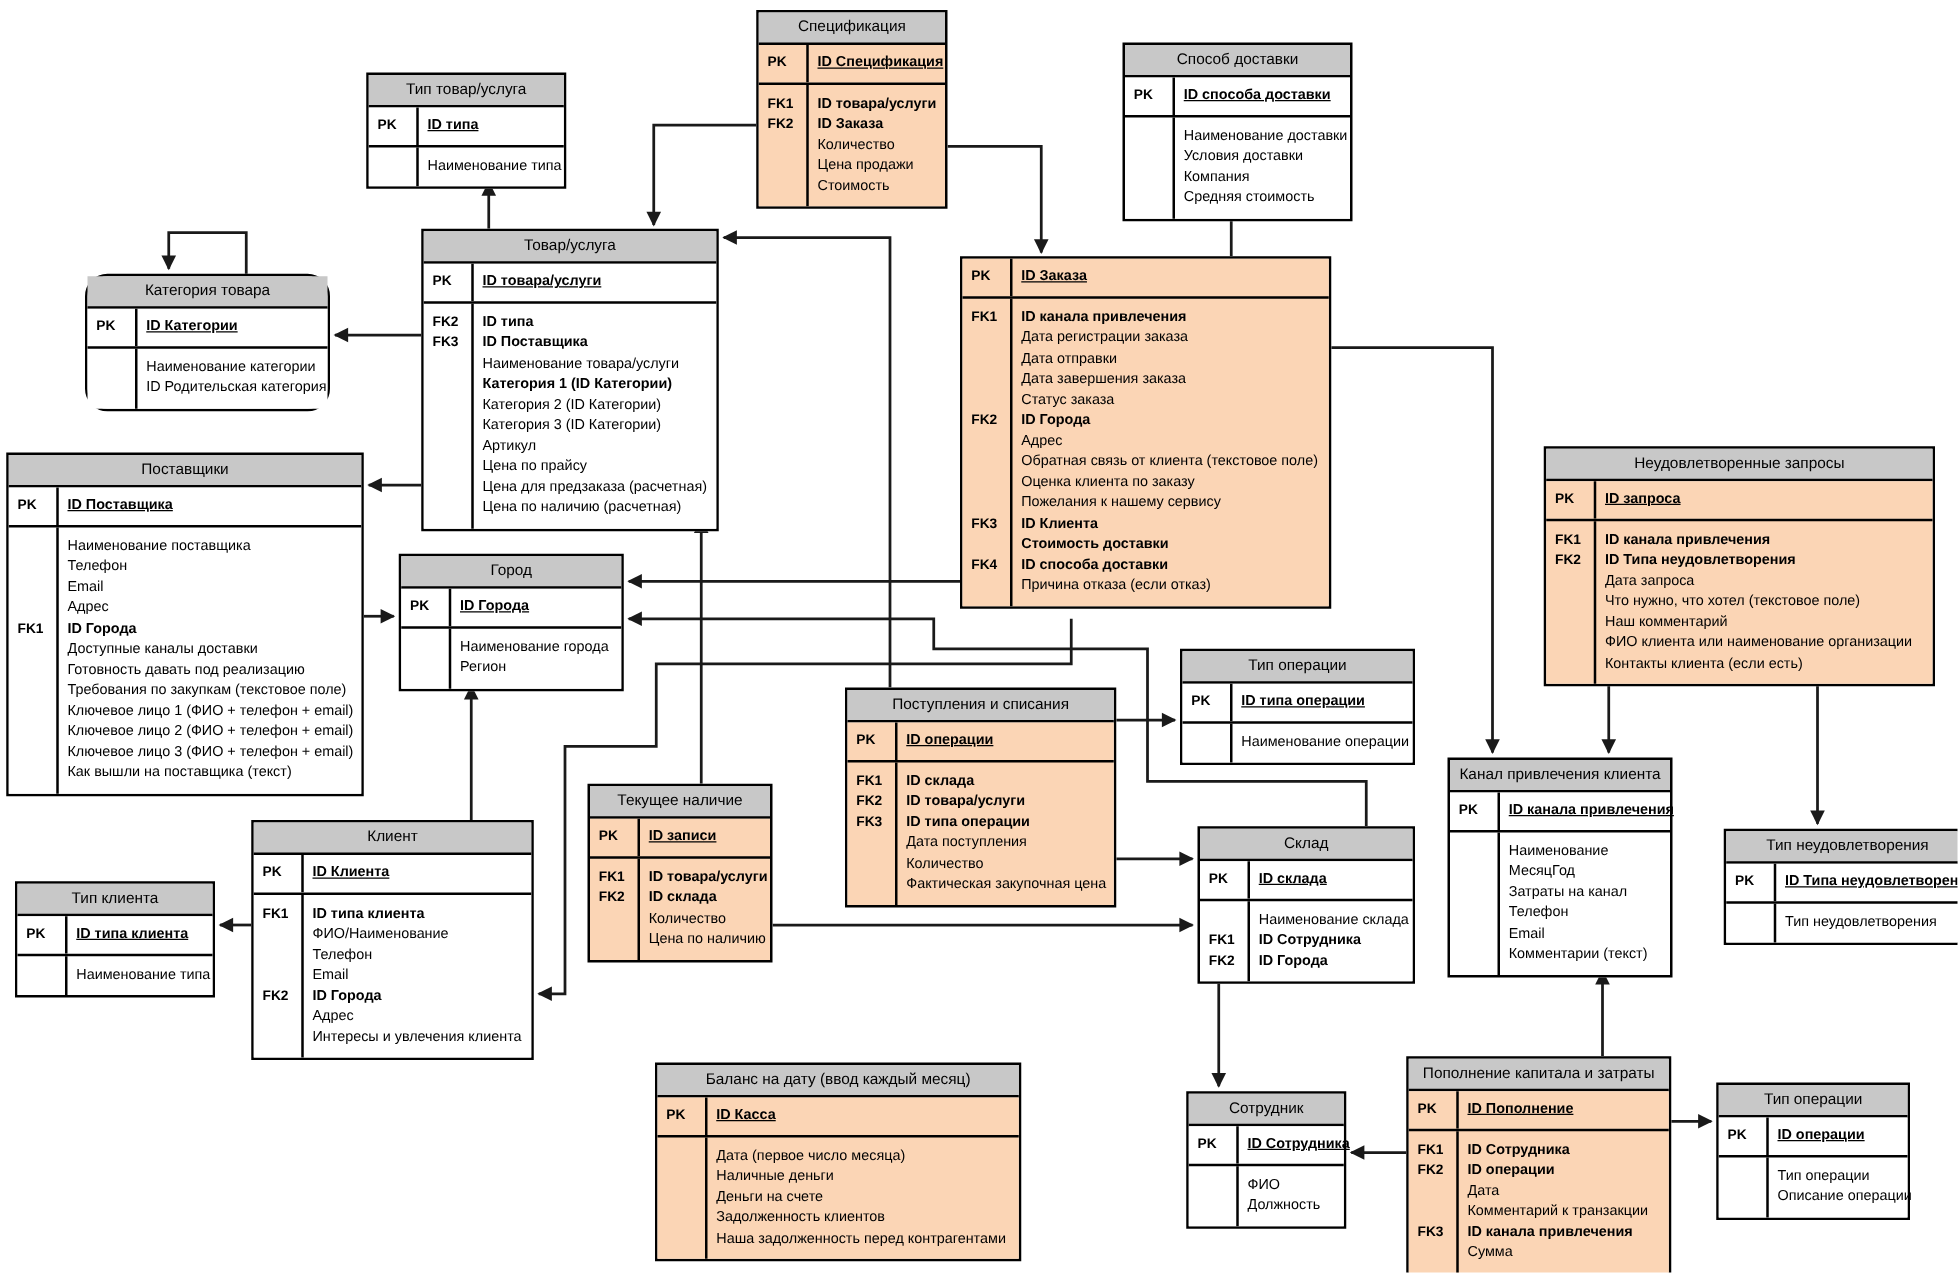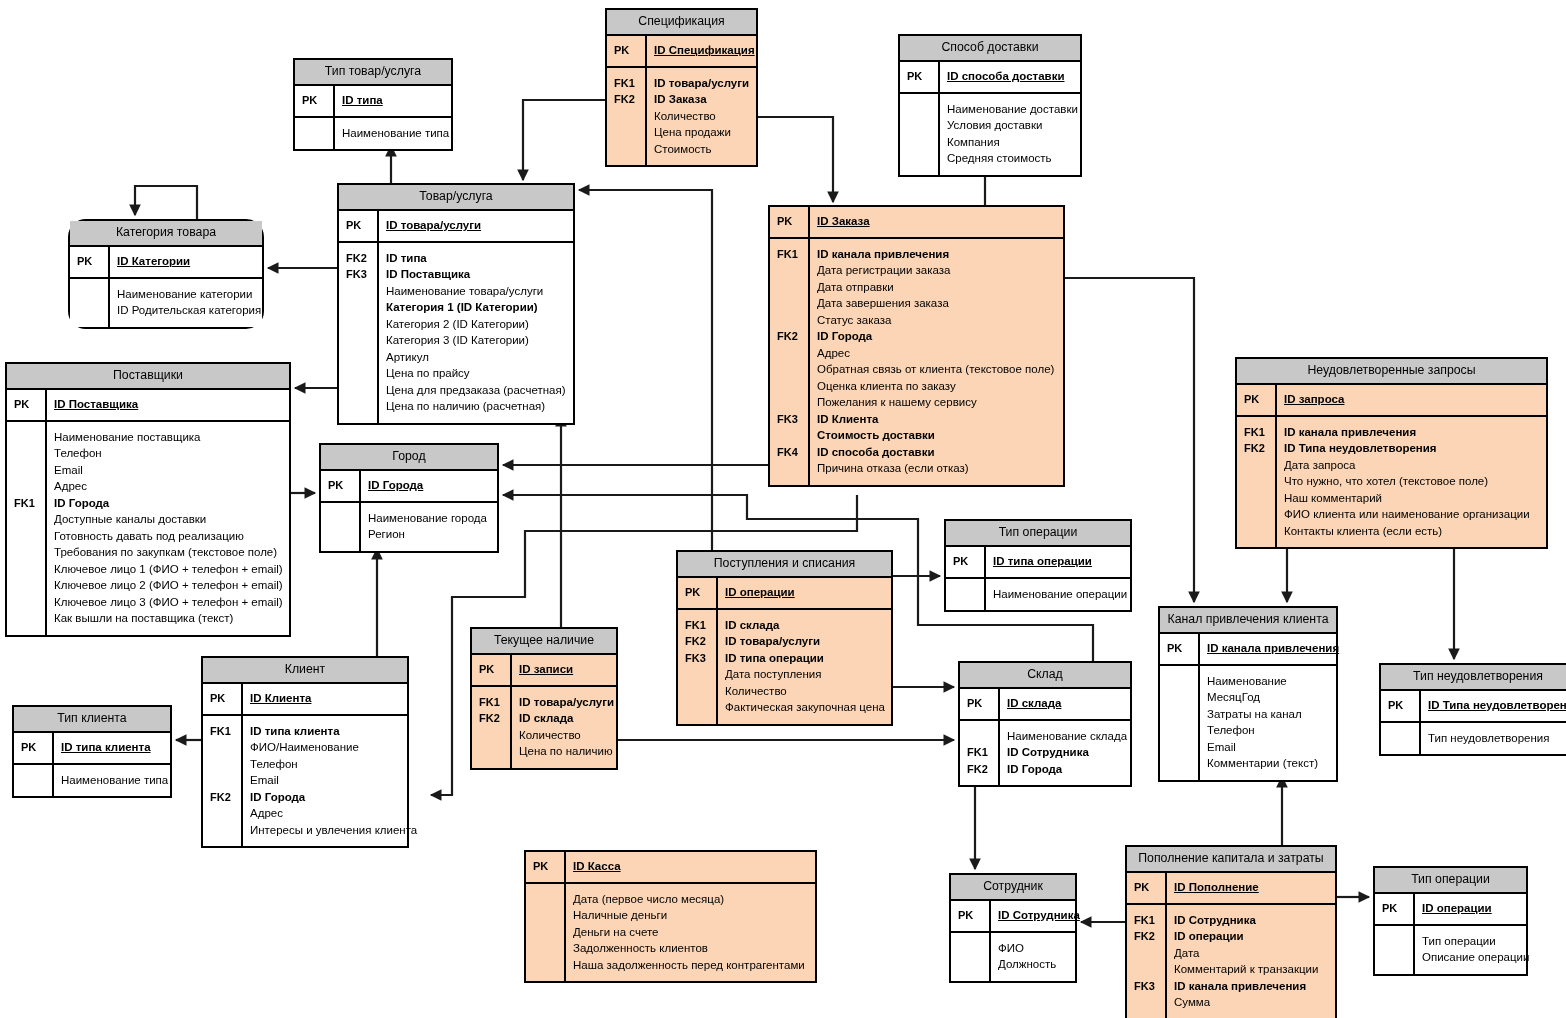--- a/index.html
+++ b/index.html
@@ -543,21 +543,21 @@
           <div class="ncell pkname">ID Типа неудовлетворения</div>
         </div>
       </div>
       <div class="sec attrs white">
         <div class="row">
           <div class="kcell"></div>
           <div class="ncell">Тип неудовлетворения</div>
         </div>
       </div>
     </div>
-    <div class="entity" style="left: 201px; top: 656px; width: 208px;">
+    <div class="entity" style="left: 201px; top: 656px; width: 226px;">
       <div class="hdr">Клиент</div>
       <div class="sec pk white">
         <div class="row">
           <div class="kcell">PK</div>
           <div class="ncell pkname">ID Клиента</div>
         </div>
       </div>
       <div class="sec attrs white">
         <div class="row">
           <div class="kcell">FK1</div>
@@ -598,20 +598,21 @@
         </div>
       </div>
       <div class="sec attrs white">
         <div class="row">
           <div class="kcell"></div>
           <div class="ncell">Наименование типа</div>
         </div>
       </div>
     </div>
     <div class="entity" style="left: 524px; top: 850px; width: 293px;">
+      <div class="hdr">Баланс на дату (ввод каждый месяц)</div>
       <div class="sec pk peach">
         <div class="row">
           <div class="kcell">PK</div>
           <div class="ncell pkname">ID Касса</div>
         </div>
       </div>
       <div class="sec attrs peach">
         <div class="row">
           <div class="kcell"></div>
           <div class="ncell">Дата (первое число месяца)</div>

